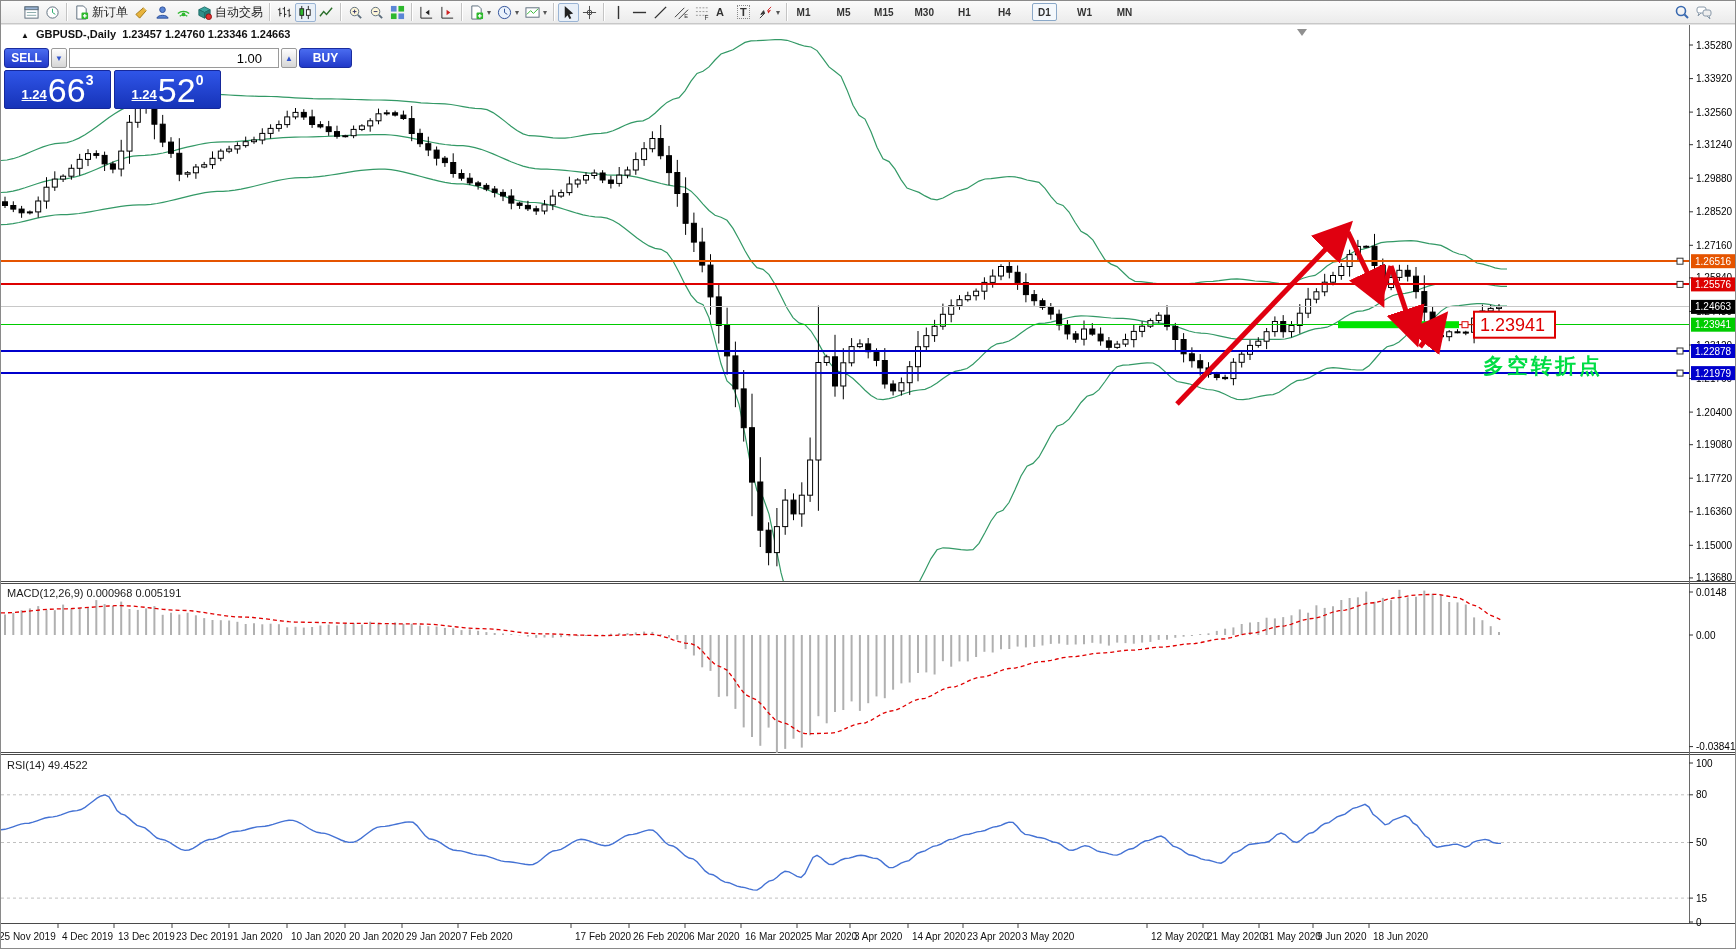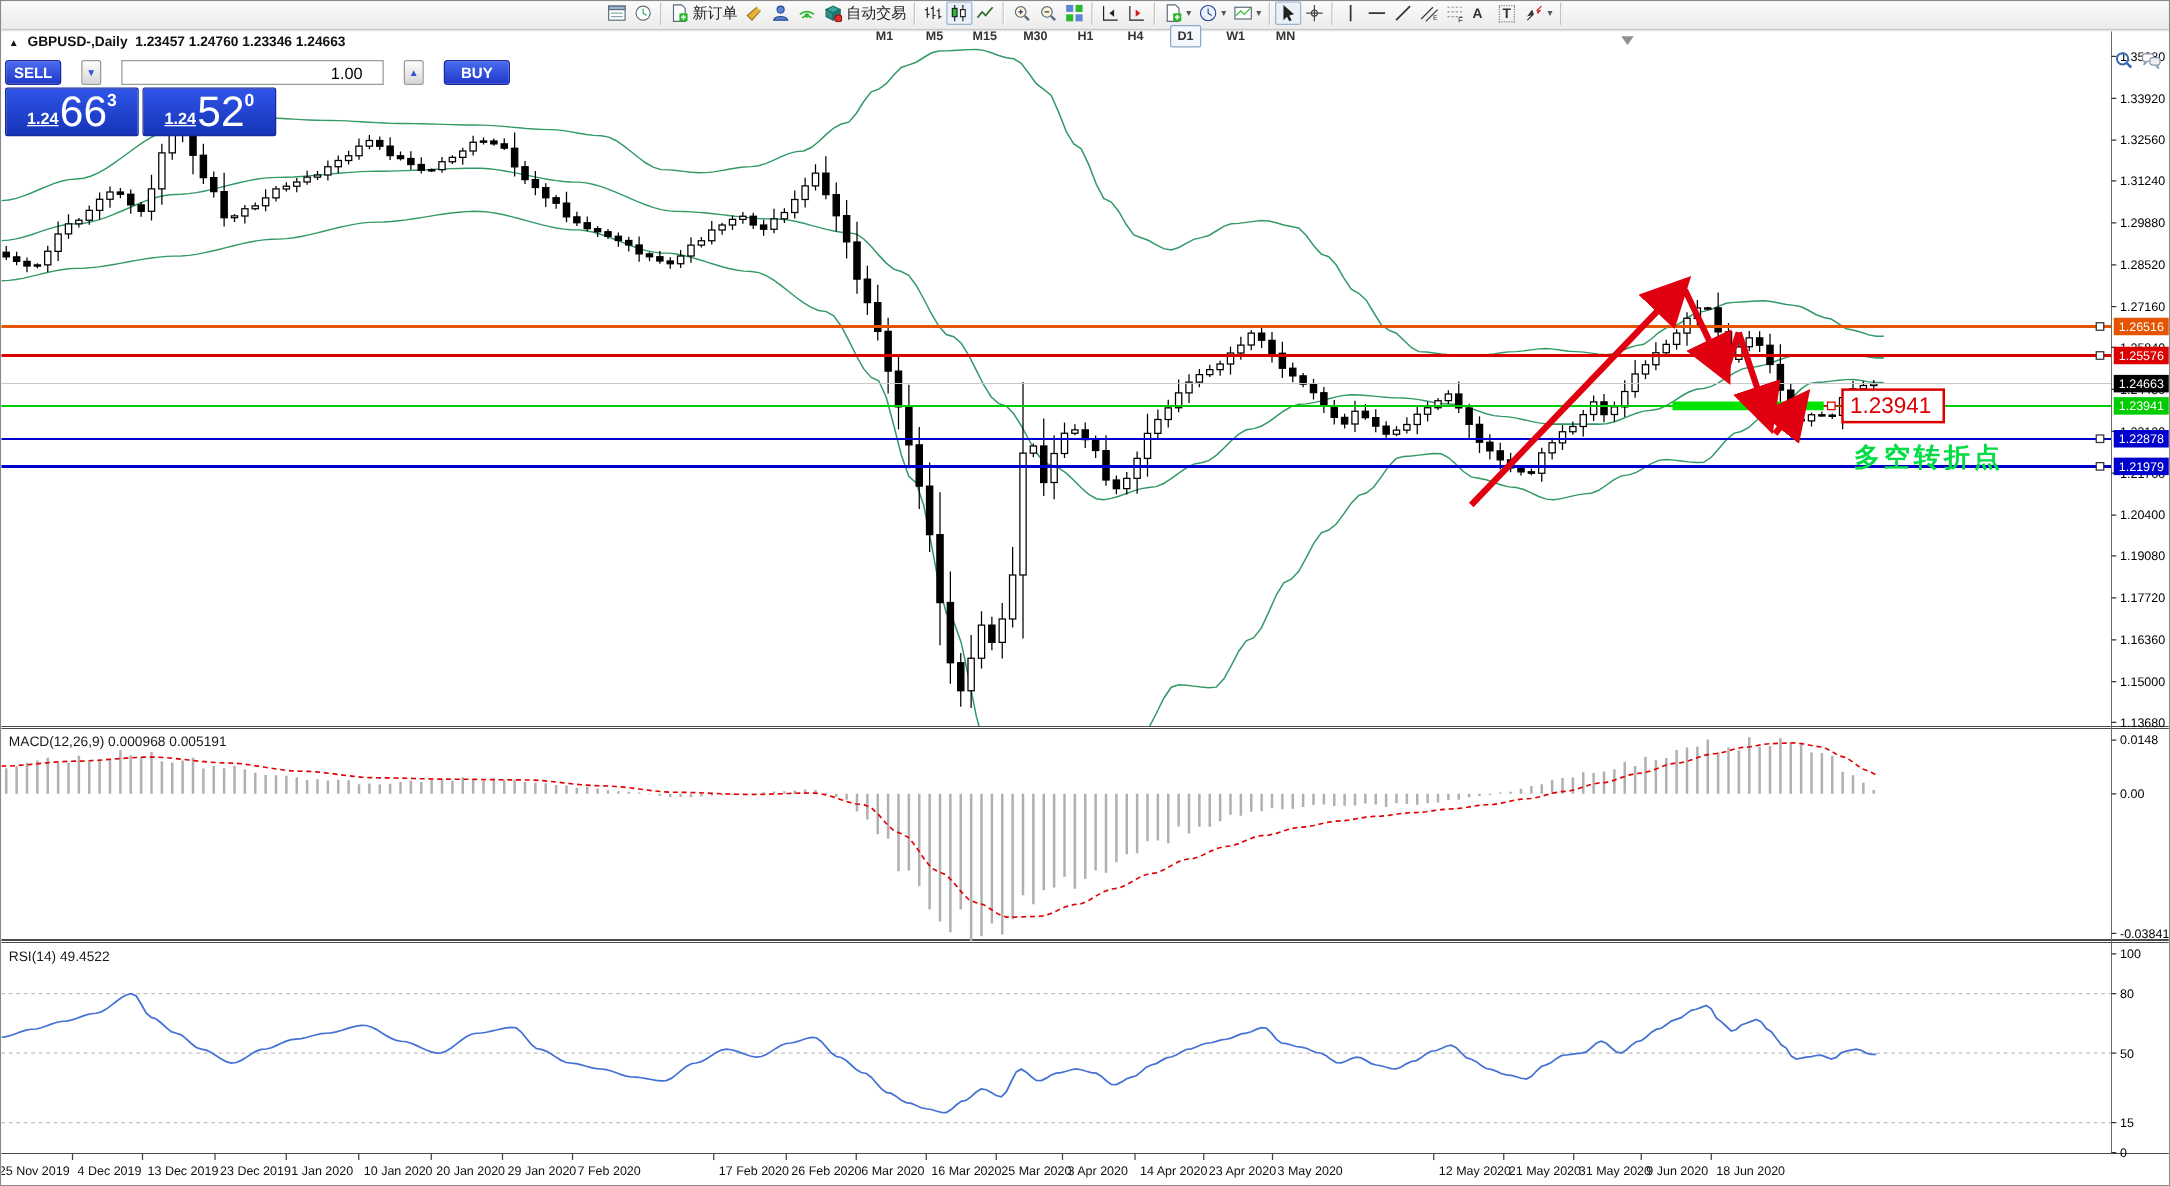--- a/index.html
+++ b/index.html
@@ -1,36 +1,36 @@
 <!DOCTYPE html>
 <html><head>
 <meta charset="utf-8">
 <style>
   html,body{margin:0;padding:0;background:#d8d8d8;font-family:"Liberation Sans",sans-serif;}
   .window{position:relative;width:1736px;height:949px;background:#fff;border:1px solid #8a8a8a;box-sizing:border-box;overflow:hidden;}
   
   .toolbar{position:absolute;left:0;top:0;width:100%;height:23px;background:linear-gradient(#fbfbfb,#ebebeb);
-    border-bottom:1px solid #c8c8c8;box-shadow:0 1px 0 #e4e4e4;display:flex;align-items:center;padding:0 3px;box-sizing:border-box;z-index:30;flex-direction:column;}
+    border-bottom:1px solid #c8c8c8;box-shadow:0 1px 0 #e4e4e4;display:flex;align-items:center;padding:0 20px;box-sizing:border-box;z-index:30;}
   .tbtn{display:flex;align-items:center;gap:3px;height:19px;min-width:21px;padding:0 2px;border:1px solid transparent;
     border-radius:2px;background:transparent;font:12px "Liberation Sans",sans-serif;color:#222;cursor:default;}
   .tbtn.active{background:#e9f0f8;border-color:#9ab4d4;}
   .tbtn .lbl{white-space:nowrap;}
   .tbtn .caret{font-size:8px;color:#555;}
   .tf-btn{font:bold 10px "Liberation Sans",sans-serif;color:#333;height:18px;min-width:25px;justify-content:center;}
   .tf-btn.active{background:#f4f8fc;border-color:#8aa8c8;}
   .tsep{width:1px;height:18px;background:#c4c4c4;border-right:1px solid #fff;margin:0 3px;}
   .tb-right{margin-left:auto;display:flex;align-items:center;}
   
   .chart-area{position:absolute;left:0;top:24px;width:1736px;height:925px;background:#fff;}
   #chart-svg{position:absolute;left:0;top:0;}
-  .chart-title{position:absolute;left:6px;top:3px;font:600 11px "Liberation Sans",sans-serif;color:#111;z-index:10;}
+  .chart-title{position:absolute;left:20px;top:3px;font:600 11px "Liberation Sans",sans-serif;color:#111;z-index:10;}
   .chart-title .tri{font-size:8px;margin-right:4px;}
   
   .ocp{position:absolute;left:3px;top:23px;width:217px;height:61px;z-index:20;}
-  .ocp-row1{position:absolute;left:0;top:0;width:100%;height:37px;display:flex;gap:16px;}
+  .ocp-row1{position:absolute;left:0;top:0;width:100%;height:37px;display:flex;gap:2px;}
   .ocp-btn{flex:0 0 auto;width:45px;height:20px;border:1px solid #1a2c9e;border-radius:3px;
     background:linear-gradient(#4a6cf0,#2038c8);color:#fff;font:bold 12px "Liberation Sans",sans-serif;
     display:flex;align-items:center;justify-content:center;box-sizing:border-box;}
   .ocp-spin{flex:0 0 auto;width:16px;height:20px;border:1px solid #9a9a9a;border-radius:2px;background:linear-gradient(#fefefe,#d6d6d6);
     color:#3355cc;font-size:8px;display:flex;align-items:center;justify-content:center;box-sizing:border-box;}
   .ocp-vol{flex:1 1 auto;height:20px;border:1px solid #9a9a9a;background:#fff;font:13px "Liberation Sans",sans-serif;
     text-align:right;padding:0 16px;box-sizing:border-box;}
   .ocp-prices{position:absolute;left:0;top:22px;width:100%;height:39px;display:flex;gap:3px;}
   .ocp-price{flex:1;background:linear-gradient(#2f55e8,#1633b8);border:1px solid #16289a;border-radius:2px;
     color:#fff;display:flex;align-items:flex-end;justify-content:center;padding-bottom:3px;box-sizing:border-box;}

